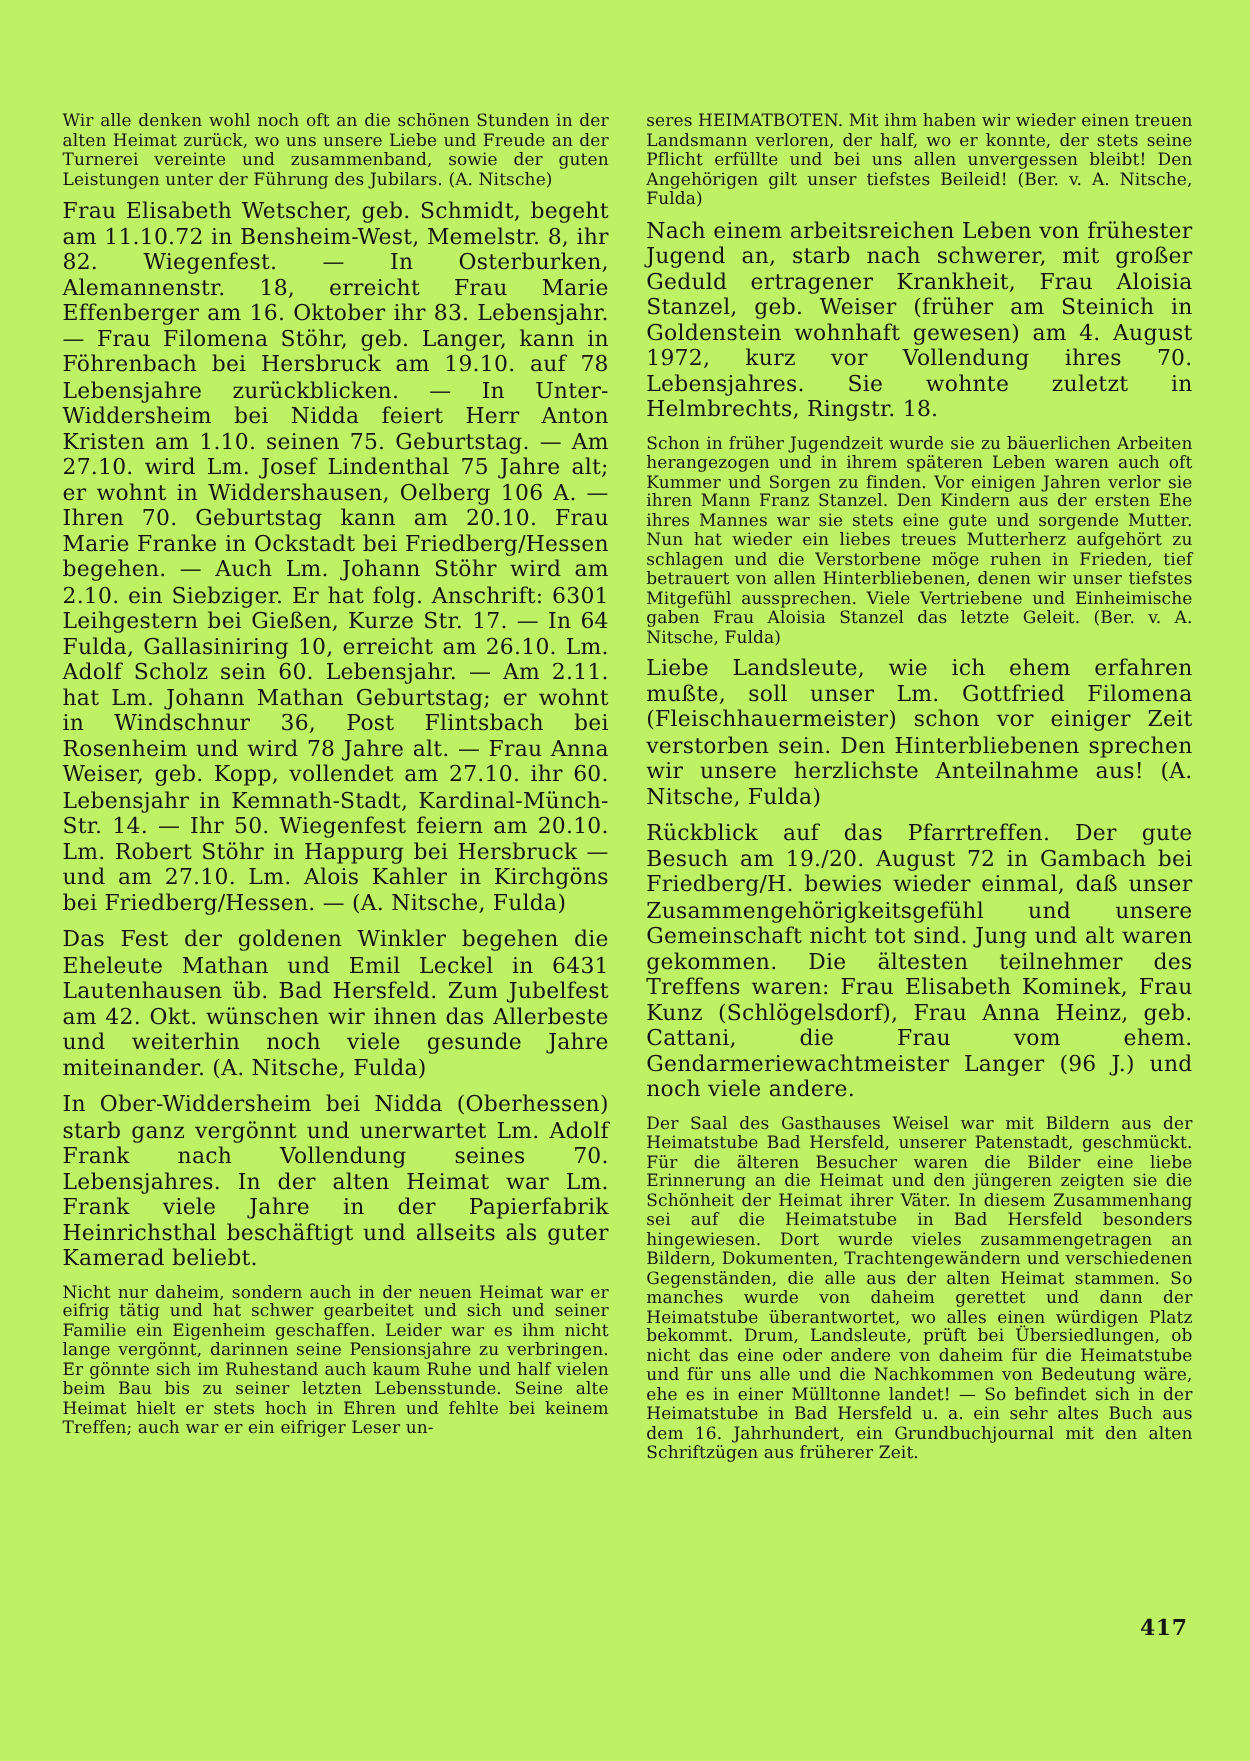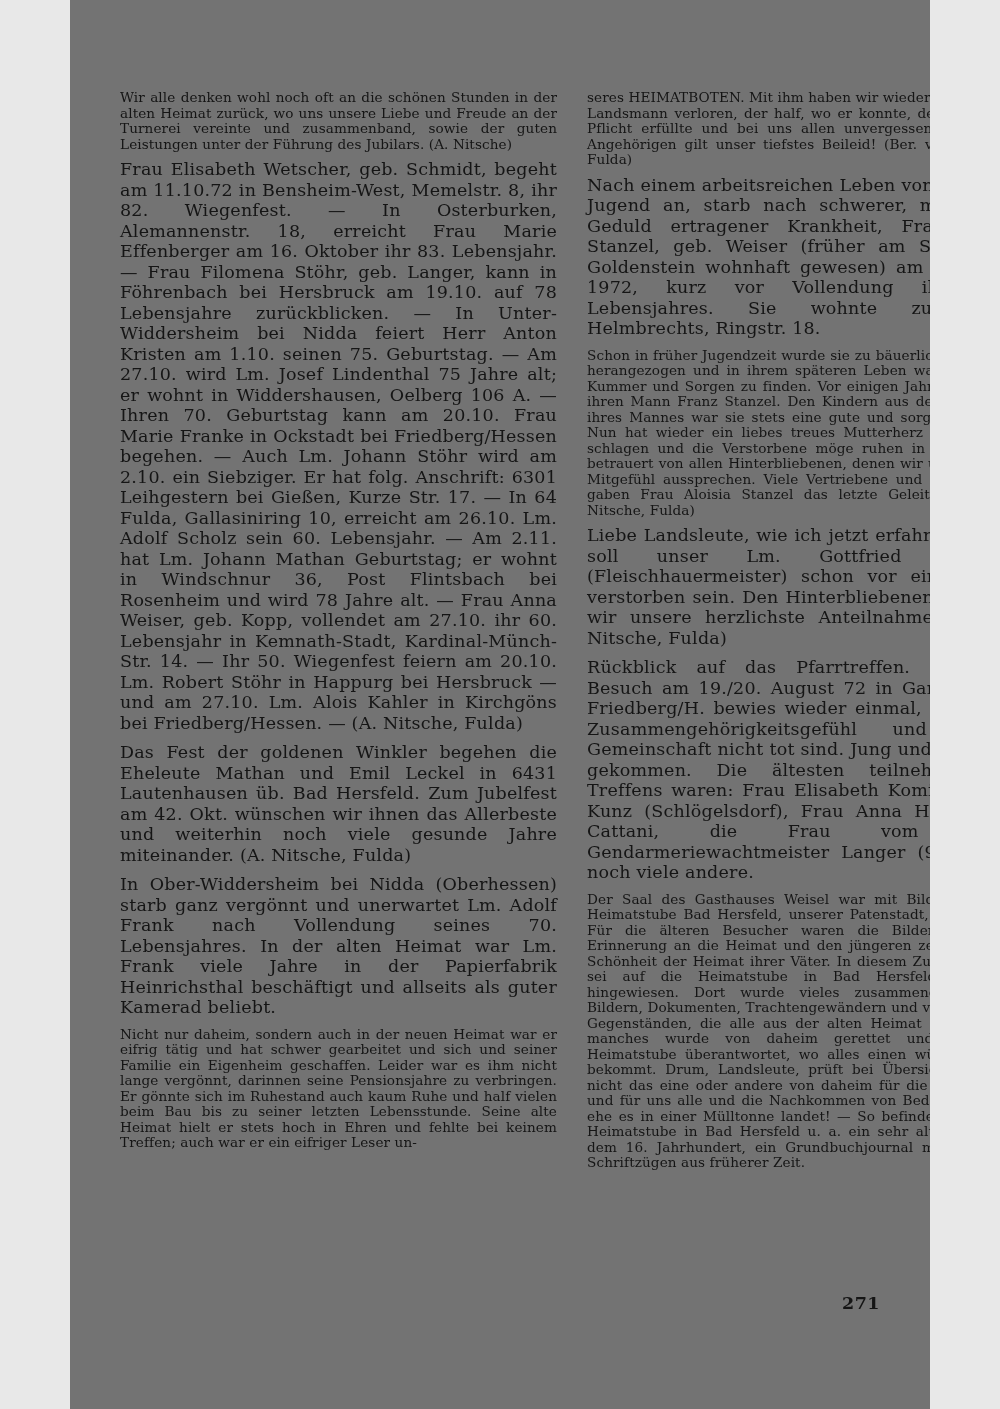--- a/index.html
+++ b/index.html
@@ -2,24 +2,24 @@
 <html><head>
 <meta charset="utf-8">
 <style>
   html, body {
     margin: 0;
     padding: 0;
     background: #e8e8e8;
   }
   .page {
     position: relative;
-    width: 860px;
+    width: 1000px;
     height: 1409px;
     margin: 0 auto;
-    background: #737373;
+    background: #bef264;
     color: #151515;
     font-family: "DejaVu Serif", "Liberation Serif", serif;
     box-sizing: border-box;
     padding: 90px 45px 0 50px;
     overflow: hidden;
   }
   .columns {
     display: flex;
     gap: 30px;
   }
@@ -64,19 +64,19 @@
         <p class="para small"><span>Wir alle denken wohl noch oft an die schönen Stunden in der alten Heimat zurück, wo uns unsere Liebe und Freude an der Turnerei vereinte und zusammenband, sowie der guten Leistungen unter der Führung des Jubilars. (A. Nitsche)</span></p>
         <p class="para normal"><span>Frau </span><span class="b">Elisabeth Wetscher,</span><span> geb. Schmidt, begeht am 11.10.72 in Bensheim-West, Memelstr. 8, ihr 82. Wiegenfest. — In Osterburken, Alemannenstr. 18, erreicht Frau </span><span class="b">Marie Effenberger</span><span> am 16. Oktober ihr 83. Lebensjahr. — Frau </span><span class="b">Filomena Stöhr,</span><span> geb. Langer, kann in Föhrenbach bei Hersbruck am 19.10. auf 78 Lebensjahre zurückblicken. — In Unter-Widdersheim bei Nidda feiert Herr </span><span class="b">Anton Kristen</span><span> am 1.10. seinen 75. Geburtstag. — Am 27.10. wird Lm. </span><span class="b">Josef Lindenthal</span><span> 75 Jahre alt; er wohnt in Widdershausen, Oelberg 106 A. — Ihren 70. Geburtstag kann am 20.10. Frau </span><span class="b">Marie Franke</span><span> in Ockstadt bei Friedberg/Hessen begehen. — Auch Lm. </span><span class="b">Johann Stöhr</span><span> wird am 2.10. ein Siebziger. Er hat folg. Anschrift: 6301 Leihgestern bei Gießen, Kurze Str. 17. — In 64 Fulda, Gallasiniring 10, erreicht am 26.10. Lm. </span><span class="b">Adolf Scholz</span><span> sein 60. Lebensjahr. — Am 2.11. hat Lm. </span><span class="b">Johann Mathan</span><span> Geburtstag; er wohnt in Windschnur 36, Post Flintsbach bei Rosenheim und wird 78 Jahre alt. — Frau </span><span class="b">Anna Weiser,</span><span> geb. Kopp, vollendet am 27.10. ihr 60. Lebensjahr in Kemnath-Stadt, Kardinal-Münch-Str. 14. — Ihr 50. Wiegenfest feiern am 20.10. Lm. </span><span class="b">Robert Stöhr</span><span> in Happurg bei Hersbruck — und am 27.10. Lm. </span><span class="b">Alois Kahler</span><span> in Kirchgöns bei Friedberg/Hessen. — (A. Nitsche, Fulda)</span></p>
         <p class="para normal"><span>Das Fest der goldenen Winkler begehen die Eheleute </span><span class="b">Mathan und Emil Leckel</span><span> in 6431 Lautenhausen üb. Bad Hersfeld. Zum Jubelfest am 42. Okt. wünschen wir ihnen das Allerbeste und weiterhin noch viele gesunde Jahre miteinander. (A. Nitsche, Fulda)</span></p>
         <p class="para normal"><span>In Ober-Widdersheim bei Nidda (Oberhessen) starb ganz vergönnt und unerwartet Lm. </span><span class="b">Adolf Frank</span><span> nach Vollendung seines 70. Lebensjahres. In der alten Heimat war Lm. Frank viele Jahre in der Papierfabrik Heinrichsthal beschäftigt und allseits als guter Kamerad beliebt.</span></p>
         <p class="para small"><span>Nicht nur daheim, sondern auch in der neuen Heimat war er eifrig tätig und hat schwer gearbeitet und sich und seiner Familie ein Eigenheim geschaffen. Leider war es ihm nicht lange vergönnt, darinnen seine Pensionsjahre zu verbringen. Er gönnte sich im Ruhestand auch kaum Ruhe und half vielen beim Bau bis zu seiner letzten Lebensstunde. Seine alte Heimat hielt er stets hoch in Ehren und fehlte bei keinem Treffen; auch war er ein eifriger Leser un-</span></p>
       </div>
     <div class="column">
         <p class="para small"><span>seres HEIMATBOTEN. Mit ihm haben wir wieder einen treuen Landsmann verloren, der half, wo er konnte, der stets seine Pflicht erfüllte und bei uns allen unvergessen bleibt! Den Angehörigen gilt unser tiefstes Beileid! (Ber. v. A. Nitsche, Fulda)</span></p>
         <p class="para normal"><span>Nach einem arbeitsreichen Leben von frühester Jugend an, starb nach schwerer, mit großer Geduld ertragener Krankheit, Frau </span><span class="b">Aloisia Stanzel,</span><span> geb. Weiser (früher am Steinich in Goldenstein wohnhaft gewesen) am 4. August 1972, kurz vor Vollendung ihres 70. Lebensjahres. Sie wohnte zuletzt in Helmbrechts, Ringstr. 18.</span></p>
         <p class="para small"><span>Schon in früher Jugendzeit wurde sie zu bäuerlichen Arbeiten herangezogen und in ihrem späteren Leben waren auch oft Kummer und Sorgen zu finden. Vor einigen Jahren verlor sie ihren Mann Franz Stanzel. Den Kindern aus der ersten Ehe ihres Mannes war sie stets eine gute und sorgende Mutter. Nun hat wieder ein liebes treues Mutterherz aufgehört zu schlagen und die Verstorbene möge ruhen in Frieden, tief betrauert von allen Hinterbliebenen, denen wir unser tiefstes Mitgefühl aussprechen. Viele Vertriebene und Einheimische gaben Frau Aloisia Stanzel das letzte Geleit. (Ber. v. A. Nitsche, Fulda)</span></p>
-        <p class="para normal"><span>Liebe Landsleute, wie ich jetzt erfahren mußte, soll unser Lm. </span><span class="b">Gottfried Filomena</span><span> (Fleischhauermeister) schon vor einiger Zeit verstorben sein. Den Hinterbliebenen sprechen wir unsere herzlichste Anteilnahme aus! (A. Nitsche, Fulda)</span></p>
+        <p class="para normal"><span>Liebe Landsleute, wie ich ehem erfahren mußte, soll unser Lm. </span><span class="b">Gottfried Filomena</span><span> (Fleischhauermeister) schon vor einiger Zeit verstorben sein. Den Hinterbliebenen sprechen wir unsere herzlichste Anteilnahme aus! (A. Nitsche, Fulda)</span></p>
         <p class="para normal"><span class="b">Rückblick auf das Pfarrtreffen.</span><span> Der gute Besuch am 19./20. August 72 in Gambach bei Friedberg/H. bewies wieder einmal, daß unser Zusammengehörigkeitsgefühl und unsere Gemeinschaft nicht tot sind. Jung und alt waren gekommen. Die ältesten teilnehmer des Treffens waren: Frau Elisabeth Kominek, Frau Kunz (Schlögelsdorf), Frau Anna Heinz, geb. Cattani, die Frau vom ehem. Gendarmeriewachtmeister Langer (96 J.) und noch viele andere.</span></p>
         <p class="para small"><span>Der Saal des Gasthauses Weisel war mit Bildern aus der Heimatstube Bad Hersfeld, unserer Patenstadt, geschmückt. Für die älteren Besucher waren die Bilder eine liebe Erinnerung an die Heimat und den jüngeren zeigten sie die Schönheit der Heimat ihrer Väter. In diesem Zusammenhang sei auf die Heimatstube in Bad Hersfeld besonders hingewiesen. Dort wurde vieles zusammengetragen an Bildern, Dokumenten, Trachtengewändern und verschiedenen Gegenständen, die alle aus der alten Heimat stammen. So manches wurde von daheim gerettet und dann der Heimatstube überantwortet, wo alles einen würdigen Platz bekommt. Drum, Landsleute, prüft bei Übersiedlungen, ob nicht das eine oder andere von daheim für die Heimatstube und für uns alle und die Nachkommen von Bedeutung wäre, ehe es in einer Mülltonne landet! — So befindet sich in der Heimatstube in Bad Hersfeld u. a. ein sehr altes Buch aus dem 16. Jahrhundert, ein Grundbuchjournal mit den alten Schriftzügen aus früherer Zeit.</span></p>
       </div>
   </div>
-  <div class="page-number">271</div>
+  <div class="page-number">417</div>
 </div>
 
 </body></html>

